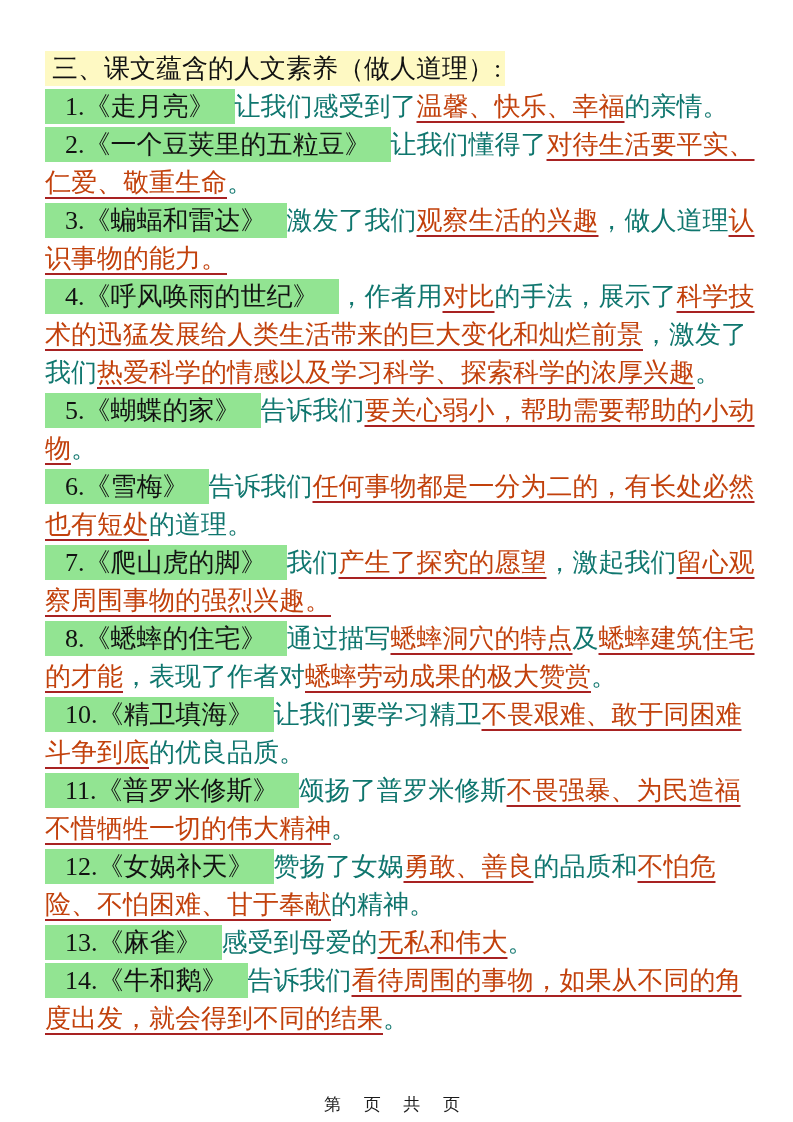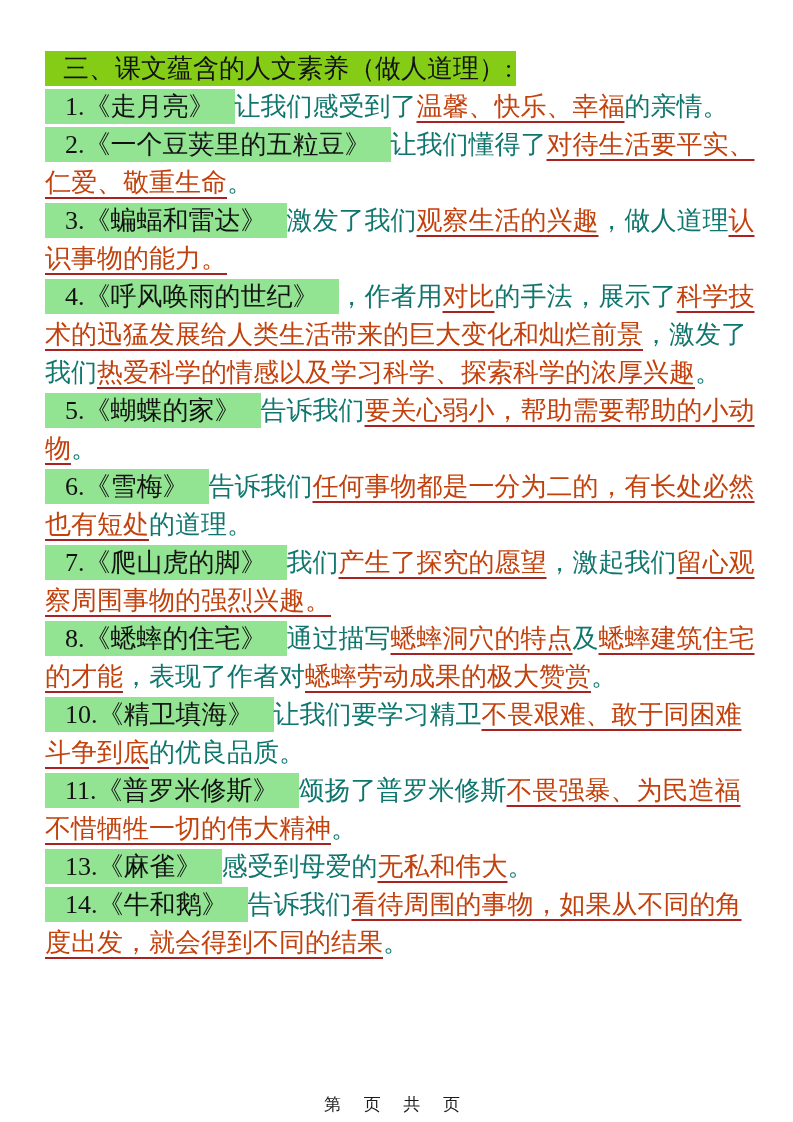--- a/index.html
+++ b/index.html
@@ -25,22 +25,22 @@
     line-height: 38px;
     text-align: left;
   }
   .doc-title {
     margin: 0;
     font-size: 26px;
     font-weight: normal;
     line-height: 38px;
   }
   .hl-magenta {
-    background: #84cc16;
-    padding: 3px 4px 3px 18px;
+    background: #fef9c3;
+    padding: 3px 4px 3px 7px;
   }
   .item {
     margin: 0;
   }
   .hl-green {
     background: #92e492;
     padding: 3px 20px;
   }
   .red-underline {
     color: #c2410c;
@@ -74,18 +74,19 @@
         <p class="item"><span class="hl-green">1.《走月亮》</span><span class="plain">让我们感受到了</span><span class="red-underline">温馨、快乐、幸福</span><span class="plain">的亲情。</span></p>
         <p class="item"><span class="hl-green">2.《一个豆荚里的五粒豆》</span><span class="plain">让我们懂得了</span><span class="red-underline">对待生活要平实、仁爱、敬重生命</span><span class="plain">。</span></p>
         <p class="item"><span class="hl-green">3.《蝙蝠和雷达》</span><span class="plain">激发了我们</span><span class="red-underline">观察生活的兴趣</span><span class="plain">，做人道理</span><span class="red-underline">认识事物的能力。</span></p>
         <p class="item"><span class="hl-green">4.《呼风唤雨的世纪》</span><span class="plain">，作者用</span><span class="red-underline">对比</span><span class="plain">的手法，展示了</span><span class="red-underline">科学技术的迅猛发展给人类生活带来的巨大变化和灿烂前景</span><span class="plain">，激发了我们</span><span class="red-underline">热爱科学的情感以及学习科学、探索科学的浓厚兴趣</span><span class="plain">。</span></p>
         <p class="item"><span class="hl-green">5.《蝴蝶的家》</span><span class="plain">告诉我们</span><span class="red-underline">要关心弱小，帮助需要帮助的小动物</span><span class="plain">。</span></p>
         <p class="item"><span class="hl-green">6.《雪梅》</span><span class="plain">告诉我们</span><span class="red-underline">任何事物都是一分为二的，有长处必然也有短处</span><span class="plain">的道理。</span></p>
         <p class="item"><span class="hl-green">7.《爬山虎的脚》</span><span class="plain">我们</span><span class="red-underline">产生了探究的愿望</span><span class="plain">，激起我们</span><span class="red-underline">留心观察周围事物的强烈兴趣。</span></p>
         <p class="item"><span class="hl-green">8.《蟋蟀的住宅》</span><span class="plain">通过描写</span><span class="red-underline">蟋蟀洞穴的特点</span><span class="plain">及</span><span class="red-underline">蟋蟀建筑住宅的才能</span><span class="plain">，表现了作者对</span><span class="red-underline">蟋蟀劳动成果的极大赞赏</span><span class="plain">。</span></p>
         <p class="item"><span class="hl-green">10.《精卫填海》</span><span class="plain">让我们要学习精卫</span><span class="red-underline">不畏艰难、敢于同困难斗争到底</span><span class="plain">的优良品质。</span></p>
         <p class="item"><span class="hl-green">11.《普罗米修斯》</span><span class="plain">颂扬了普罗米修斯</span><span class="red-underline">不畏强暴、为民造福不惜牺牲一切的伟大精神</span><span class="plain">。</span></p>
+        <p class="item"><span class="hl-green">12.《女娲补天》</span><span class="plain">赞扬了女娲</span><span class="red-underline">勇敢、善良</span><span class="plain">的品质和</span><span class="red-underline">不怕危险、不怕困难、甘于奉献</span><span class="plain">的精神。</span></p>
         <p class="item"><span class="hl-green">13.《麻雀》</span><span class="plain">感受到母爱的</span><span class="red-underline">无私和伟大</span><span class="plain">。</span></p>
         <p class="item"><span class="hl-green">14.《牛和鹅》</span><span class="plain">告诉我们</span><span class="red-underline">看待周围的事物，如果从不同的角度出发，就会得到不同的结果</span><span class="plain">。</span></p>
       </div>
   </div>
   <div class="footer">第 页 共 页</div>
 </div>
 
 </body></html>

